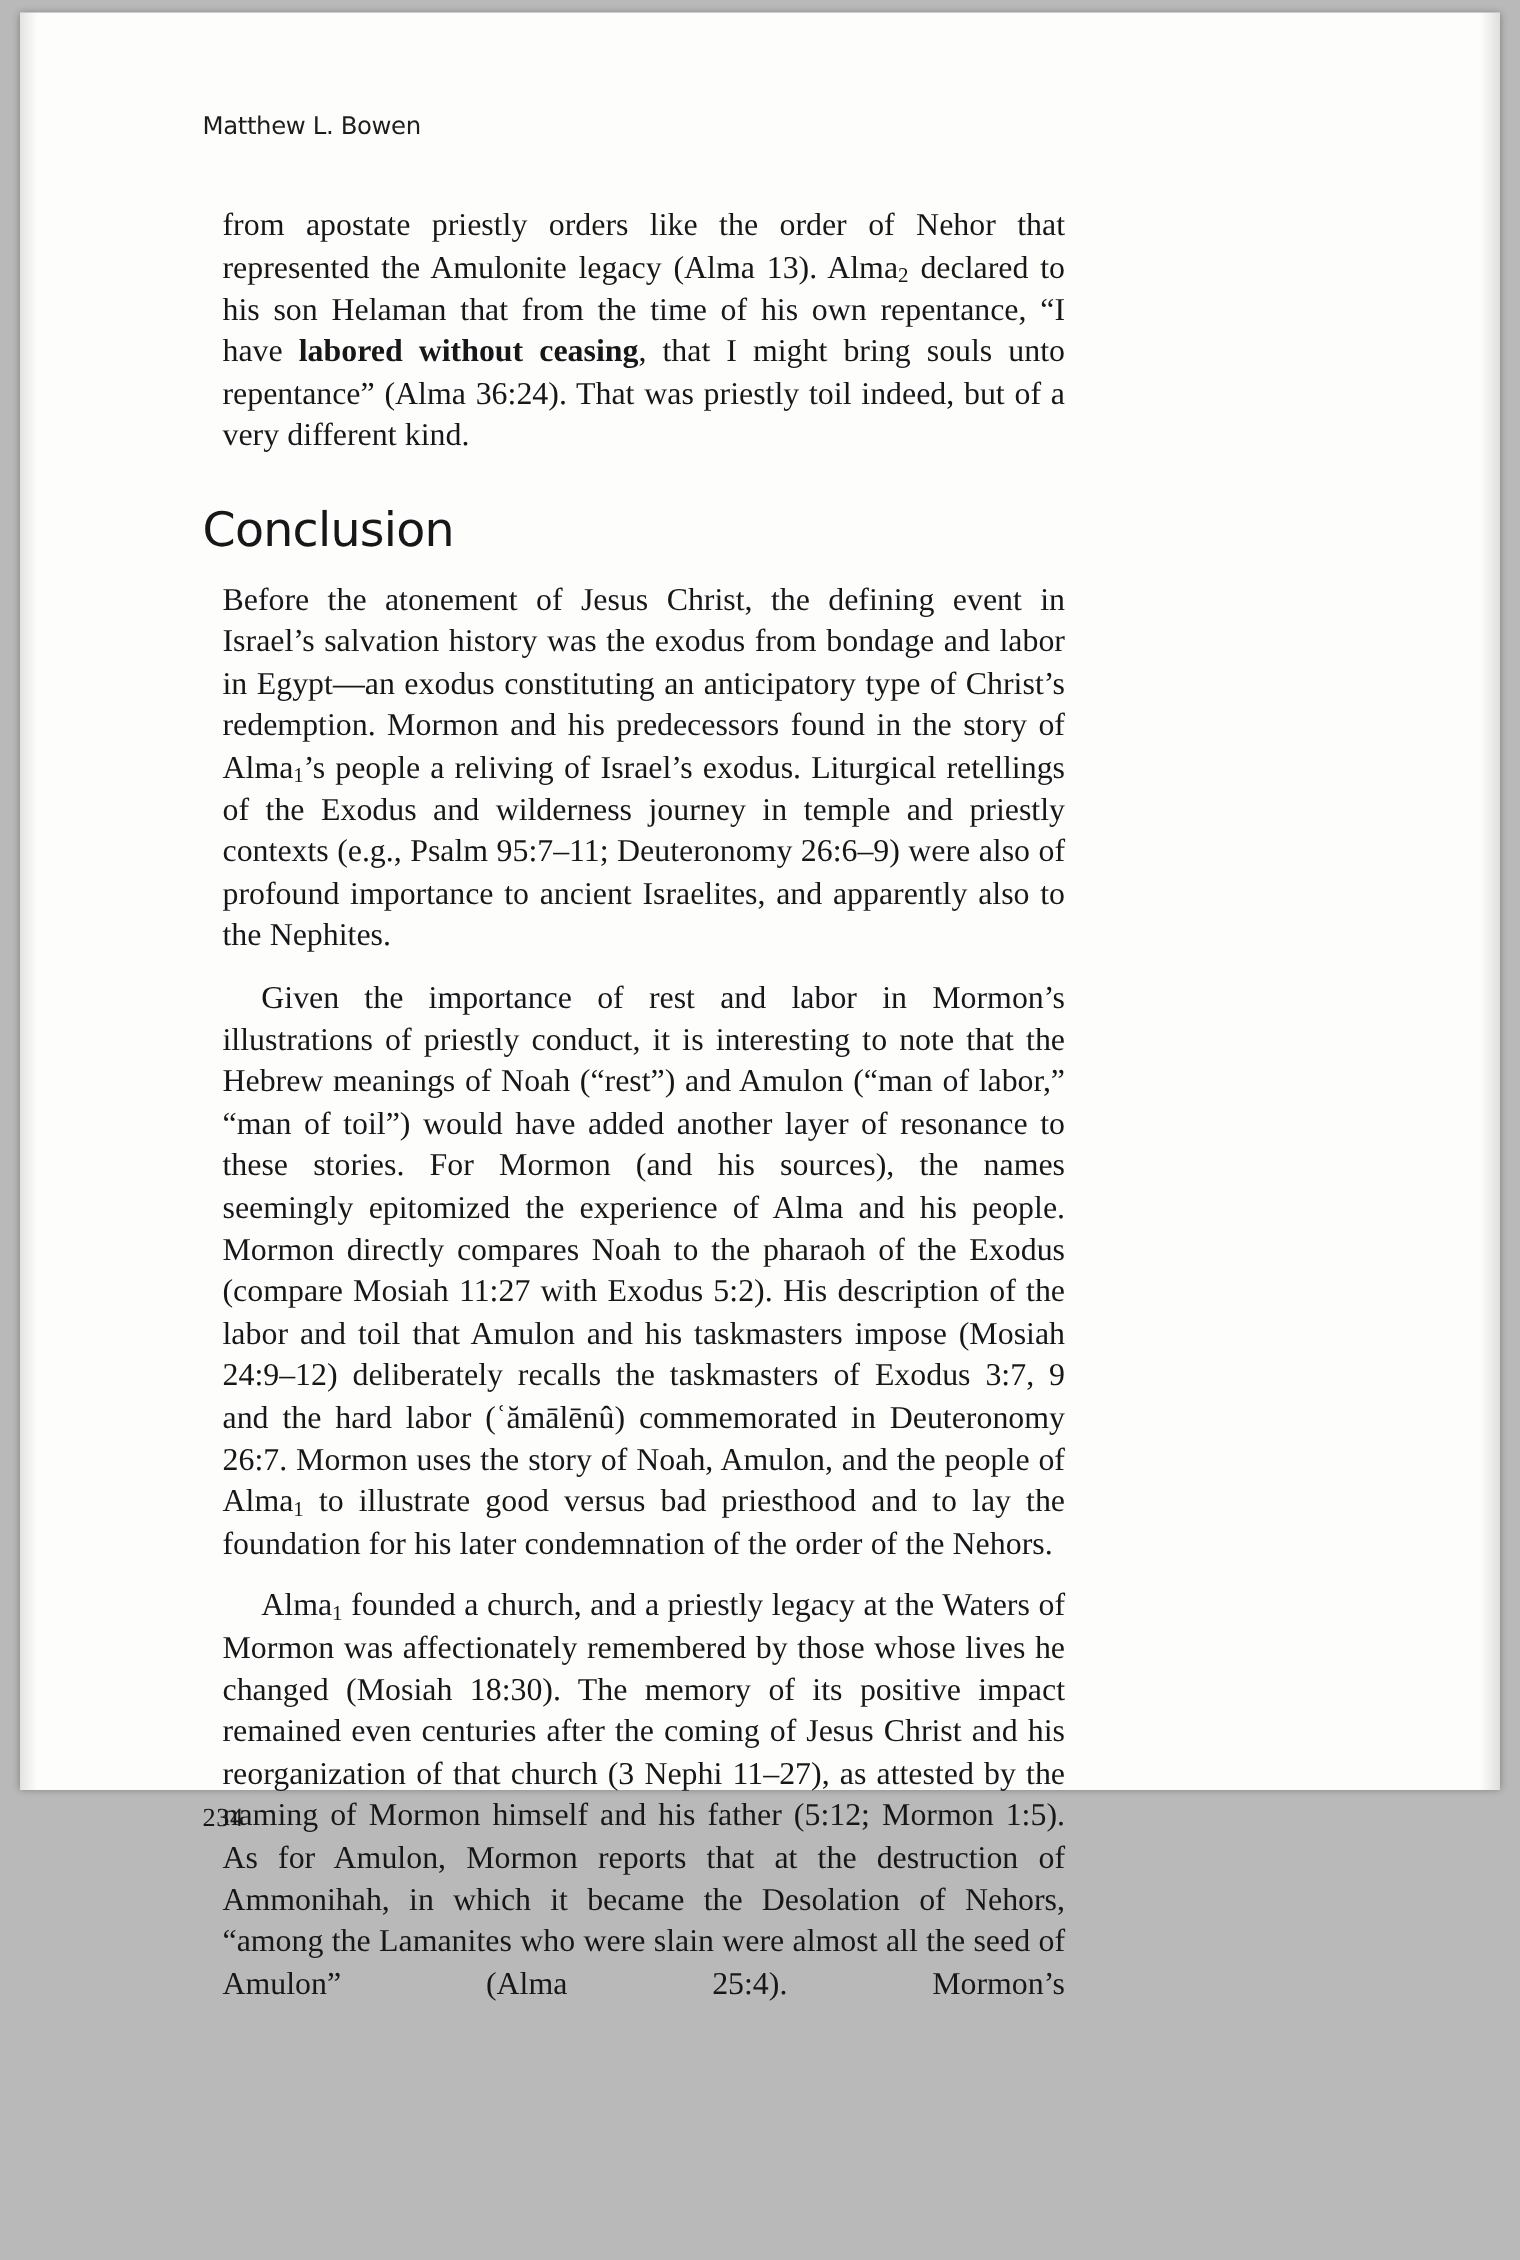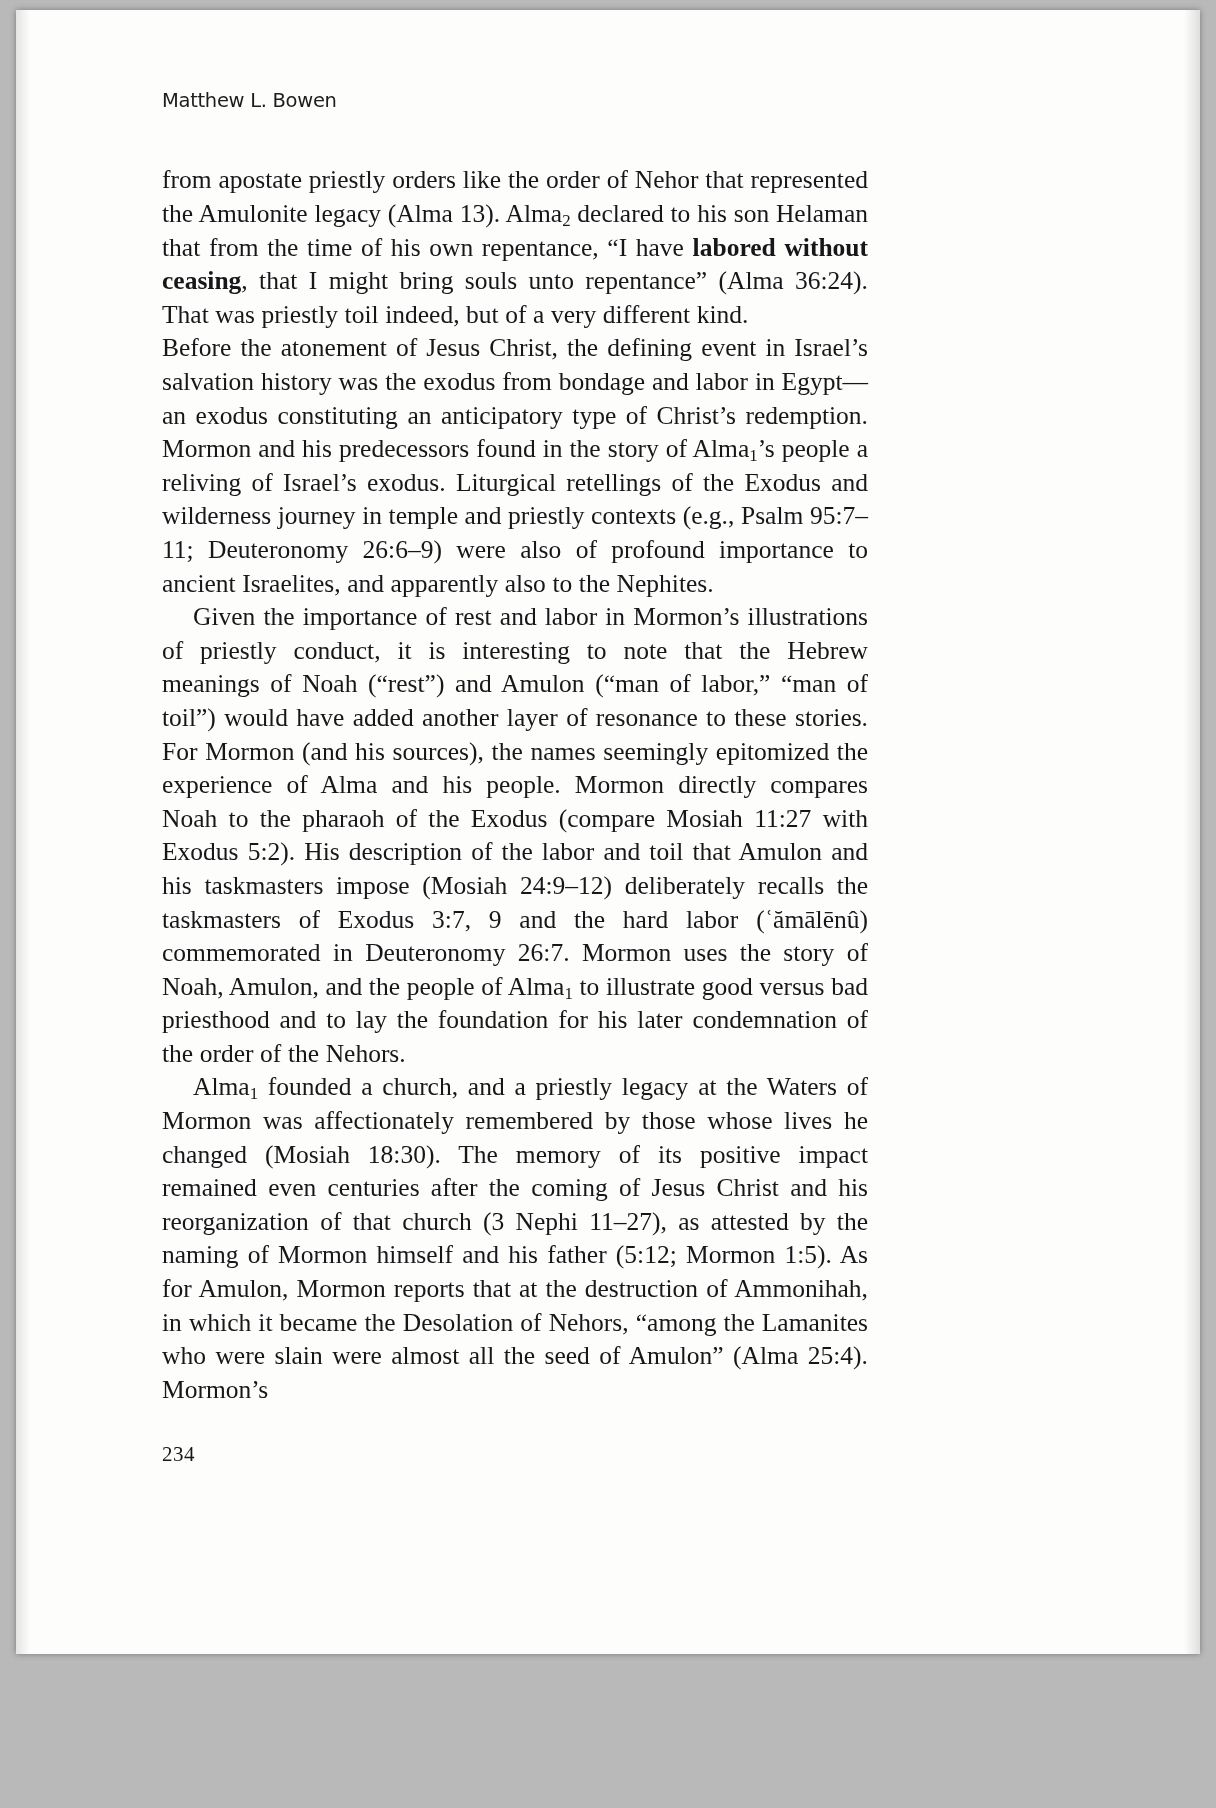--- a/index.html
+++ b/index.html
@@ -13,21 +13,21 @@
     font-family: "Liberation Serif", serif;
     overflow: hidden;
   }
 
   
   #page-sheet {
     position: absolute;
     left: 16px;
     top: 10px;
     width: 1184px;
-    height: 1644px;
+    height: 1422px;
     background: #fdfdfb;
     box-shadow: 0 0 6px rgba(0,0,0,0.35);
   }
   
   #page-sheet::before {
     content: "";
     position: absolute;
     left: 0; top: 0; bottom: 0;
     width: 14px;
     background: linear-gradient(to right, rgba(0,0,0,0.10), rgba(0,0,0,0));
@@ -59,21 +59,21 @@
     line-height: 1.1;
   }
 
   
   .body-par {
     font-family: "Liberation Serif", serif;
     font-size: 25.5px;
     line-height: 33.6px;
     color: #17171a;
     text-align: justify;
-    margin: 0;
+    margin: 16px;
     hyphens: none;
     word-spacing: 0.2px;
   }
   .body-par.indent {
     text-indent: 31px;
   }
   .body-par + .body-par {
     margin-top: 0;
   }
   .lastline-flush {
@@ -118,20 +118,21 @@
 <body>
 
 <div id="page-sheet">
 
   <div id="text-block">
 
     <div class="running-head">Matthew L. Bowen</div>
 
     <p class="body-par lastline-flush" id="par-carryover"><span>from apostate priestly orders like the order of Nehor that represented the Amulonite legacy (Alma 13). Alma</span><sub class="ord">2</sub><span> declared to his son Helaman that from the time of his own repentance, “I have </span><span class="b">labored without ceasing</span><span>, that I might bring souls unto repentance” (Alma 36:24). That was priestly toil indeed, but of a very different kind.</span></p>
 
+    <h2 class="section-heading">Conclusion</h2>
 
     <p class="body-par lastline-flush" id="par-1"><span>Before the atonement of Jesus Christ, the defining event in Israel’s salvation history was the exodus from bondage and labor in Egypt—an exodus constituting an anticipatory type of Christ’s redemption. Mormon and his predecessors found in the story of Alma</span><sub class="ord">1</sub><span>’s people a reliving of Israel’s exodus. Liturgical retellings of the Exodus and wilderness journey in temple and priestly contexts (e.g., Psalm 95:7–11; Deuteronomy 26:6–9) were also of profound importance to ancient Israelites, and apparently also to the Nephites.</span></p>
 
     <p class="body-par indent lastline-flush" id="par-2"><span>Given the importance of </span><span class="i">rest</span><span> and </span><span class="i">labor</span><span> in Mormon’s illustrations of priestly conduct, it is interesting to note that the Hebrew meanings of Noah (“rest”) and Amulon (“man of labor,” “man of toil”) would have added another layer of resonance to these stories. For Mormon (and his sources), the names seemingly epitomized the experience of Alma and his people. Mormon directly compares Noah to the pharaoh of the Exodus (compare Mosiah 11:27 with Exodus 5:2). His description of the labor and toil that Amulon and his taskmasters impose (Mosiah 24:9–12) deliberately recalls the taskmasters of Exodus 3:7, 9 and the hard labor (</span><span class="i">ʿămālēnû</span><span>) commemorated in Deuteronomy 26:7. Mormon uses the story of Noah, Amulon, and the people of Alma</span><sub class="ord">1</sub><span> to illustrate good versus bad priesthood and to lay the foundation for his later condemnation of the order of the Nehors.</span></p>
 
     <p class="body-par indent lastline-justify" id="par-3"><span>Alma</span><sub class="ord">1</sub><span> founded a church, and a priestly legacy at the Waters of Mormon was affectionately remembered by those whose lives he changed (Mosiah 18:30). The memory of its positive impact remained even centuries after the coming of Jesus Christ and his reorganization of that church (3 Nephi 11–27), as attested by the naming of Mormon himself and his father (5:12; Mormon 1:5). As for Amulon, Mormon reports that at the destruction of Ammonihah, in which it became the Desolation of Nehors, “among the Lamanites who were slain were almost all the seed of Amulon” (Alma 25:4). Mormon’s</span></p>
 
   </div>
 
   <div class="folio">234</div>

